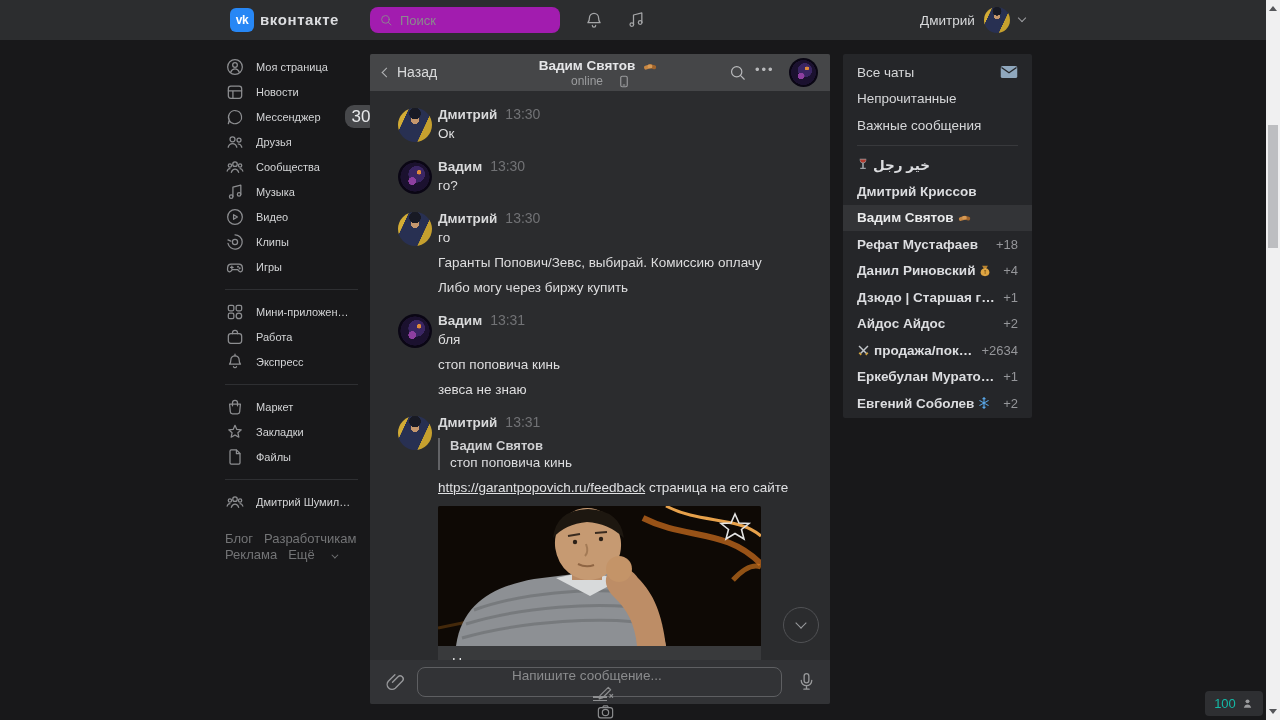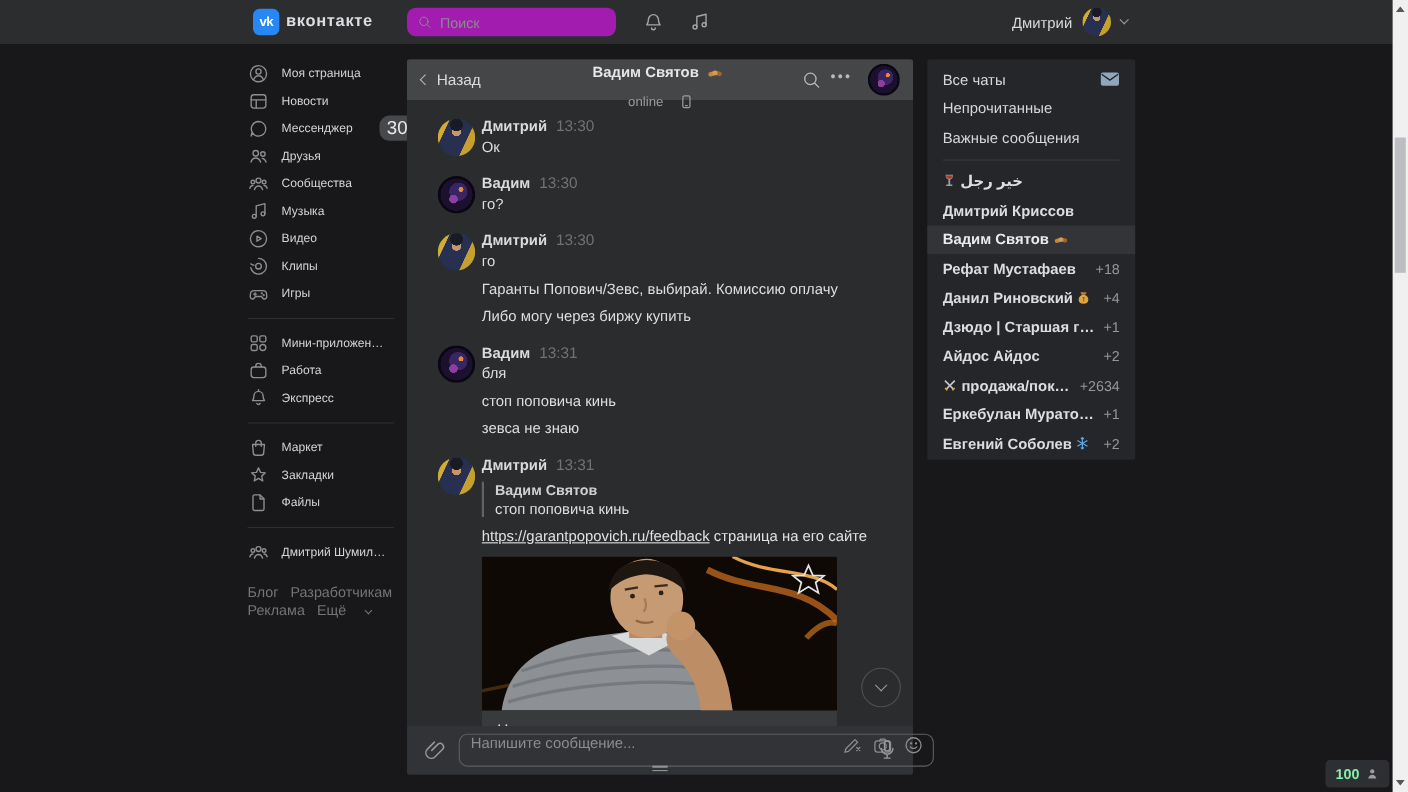--- a/index.html
+++ b/index.html
@@ -41,21 +41,21 @@
   .nav-footer span { margin-right:11px; cursor:pointer; display:inline-block; }
   .nav-footer .chev { width:5px; height:5px; border-color:#737476; margin-left:2px; transform:rotate(45deg) translateY(-2px); }
 
   
   .chat { position:absolute; left:370px; top:54px; width:460px; height:650px; background:#2b2c2e; border-radius:2px; }
   .chat-header { position:absolute; left:0; top:0; width:100%; height:37px; background:#454648; border-radius:2px 2px 0 0; z-index:5; }
   .back { position:absolute; left:13px; top:10px; display:flex; align-items:center; gap:7px; color:#d9dadb; font-size:14px; cursor:pointer; }
   .back .chev { transform:rotate(135deg); width:7px; height:7px; border-color:#b4b5b7; }
   .chat-title { position:absolute; left:0; right:0; top:4px; text-align:center; }
   .chat-title .t1 { font-size:13.5px; font-weight:700; color:#e5e6e8; display:inline-flex; align-items:center; gap:4px; }
-  .chat-title .t2 { font-size:12px; color:#9b9c9e; margin-top:12px; display:flex; align-items:center; justify-content:center; gap:16px; }
+  .chat-title .t2 { font-size:12px; color:#9b9c9e; margin-top:1px; display:flex; align-items:center; justify-content:center; gap:16px; }
   .ch-ic { position:absolute; top:9px; width:19px; height:19px; color:#b9babc; cursor:pointer; }
   .dots { position:absolute; top:8px; left:385px; color:#b9babc; font-size:13px; letter-spacing:2px; cursor:pointer; }
   .messages { position:absolute; left:0; top:37px; width:100%; bottom:44px; overflow:hidden; padding:15px 24px 0 28px; }
   .msg { display:flex; margin-bottom:15px; }
   .msg .avatar { width:34px; height:34px; margin-right:6px; margin-top:2px; }
   .msg-body { flex:1; min-width:0; }
   .msg-head { display:flex; align-items:baseline; gap:8px; }
   .msg-author { font-weight:700; font-size:13.5px; color:#d9dadb; cursor:pointer; }
   .msg-time { font-size:14px; color:#717275; }
   .msg-body p { font-size:13.5px; color:#dededf; line-height:18px; margin-top:7px; }
@@ -66,42 +66,42 @@
   .linkline { margin-top:9px; font-size:13.5px; color:#e0e1e3; line-height:18px; }
   .linkline a { color:#e0e1e3; text-decoration:underline; cursor:pointer; }
   .attach { margin-top:9px; width:323px; border-radius:2px; overflow:hidden; cursor:pointer; }
   .attach svg { display:block; }
   .attach-foot { background:#393a3c; padding:9px 14px 11px; }
   .attach-foot .at { font-size:14px; color:#e8e9ea; }
   .scroll-down { position:absolute; left:413px; top:553px; width:36px; height:36px; border:1px solid #505154; border-radius:50%; display:flex; align-items:center; justify-content:center; cursor:pointer; z-index:6; }
   .scroll-down .chev { border-color:#9b9c9e; margin-top:-4px; }
   .composer { position:absolute; left:0; bottom:0; width:100%; height:44px; background:#323336; border-radius:0 0 2px 2px; z-index:7; }
   .clip { position:absolute; left:15px; top:11px; width:22px; height:22px; color:#97989b; cursor:pointer; }
-  .msg-input { position:absolute; left:47px; top:7px; width:432px; height:30px; border:1px solid #5e5f62; border-radius:8px; display:flex; align-items:flex-start; padding:0 8px 0 10px; }
+  .msg-input { position:absolute; left:47px; top:7px; width:365px; height:30px; border:1px solid #5e5f62; border-radius:8px; display:flex; align-items:center; padding:0 8px 0 10px;flex-direction:column; }
   .msg-input input { flex:1; background:transparent; border:0; outline:none; color:#d5d6d8; font-size:13.5px; font-family:inherit; }
   .msg-input input::placeholder { color:#8b8c8e; }
   .in-ic { width:19px; height:19px; color:#8b8c8e; margin-left:9px; cursor:pointer; flex:none; }
   .mic { position:absolute; left:426px; top:11px; width:21px; height:21px; color:#98999b; cursor:pointer; }
   .resize-handle { position:absolute; left:50%; bottom:1px; transform:translateX(-50%); width:14px; cursor:ns-resize; }
   .resize-handle i { display:block; height:1.5px; background:#8f9092; margin:2px 0; }
 
   
   .rpanel { position:absolute; left:843px; top:54px; width:189px; height:364px; background:#252629; border-radius:2px; padding-top:5px; }
   .r-row { height:26.5px; display:flex; align-items:center; padding:0 14px; cursor:pointer; white-space:nowrap; }
   .r-row .nm { font-size:13.5px; color:#d6d7d9; overflow:hidden; text-overflow:ellipsis; }
   .r-row.chat-item .nm { font-weight:700; color:#dcdde0; }
   .r-row .cnt { margin-left:auto; font-size:13px; color:#95969a; padding-left:6px; }
   .r-row.sel { background:#333437; }
   .r-row.sel .nm { color:#eaebec; }
   .r-div { height:1px; background:#38393c; margin:6px 14px; }
   .mail-ic { margin-left:auto; width:18px; height:14px; cursor:pointer; }
   .emj { display:inline-block; vertical-align:-2px; margin:0 4px; flex:none; }
 
   
-  .viewers { position:absolute; left:1205px; top:691px; width:58px; height:25px; background:#2e2f32; border-radius:4px; display:flex; align-items:center; justify-content:center; gap:5px; color:#86efac; font-size:13px; font-weight:700; }
+  .viewers { position:absolute; left:1205px; top:691px; width:58px; height:25px; background:#2e2f32; border-radius:4px; display:flex; align-items:center; justify-content:center; gap:5px; color:#14b8a6; font-size:13px; font-weight:400; }
   .scrollbar { position:absolute; left:1266px; top:0; width:14px; height:720px; background:#f0f0f1; }
   .sb-arrow { position:absolute; left:3px; width:0; height:0; border-left:4px solid transparent; border-right:4px solid transparent; cursor:pointer; }
   .sb-up { top:6px; border-bottom:5px solid#55565a; }
   .sb-dn { bottom:6px; border-top:5px solid #55565a; }
   .sb-thumb { position:absolute; left:2px; top:125px; width:10px; height:123px; background:#bdbec1; cursor:grab; }
 </style>
 </head>
 <body>
 
 <div class="topbar">

